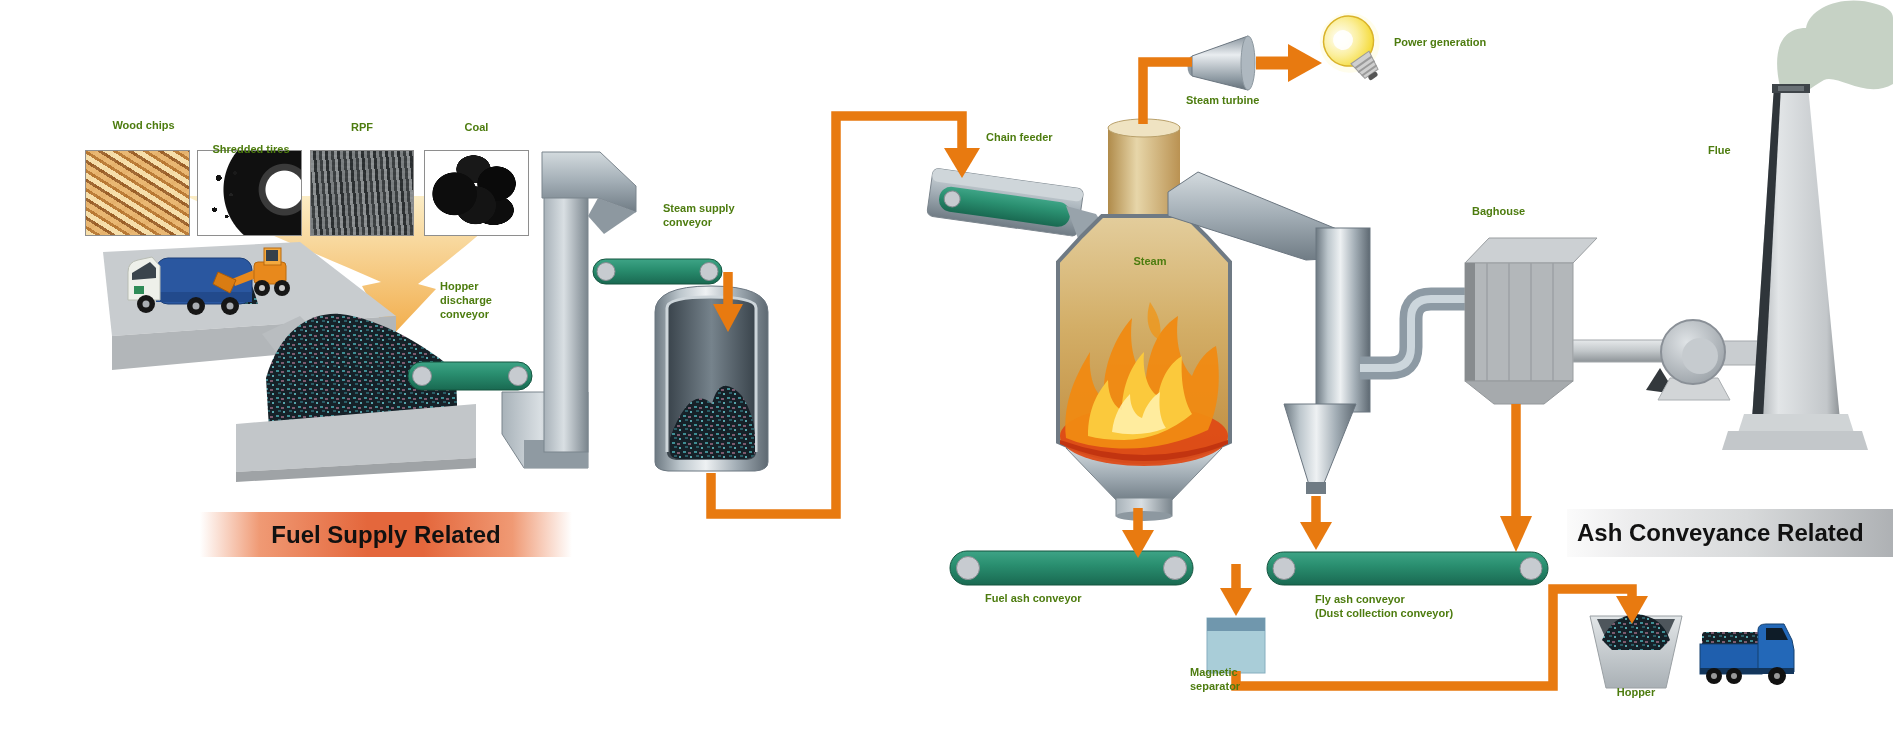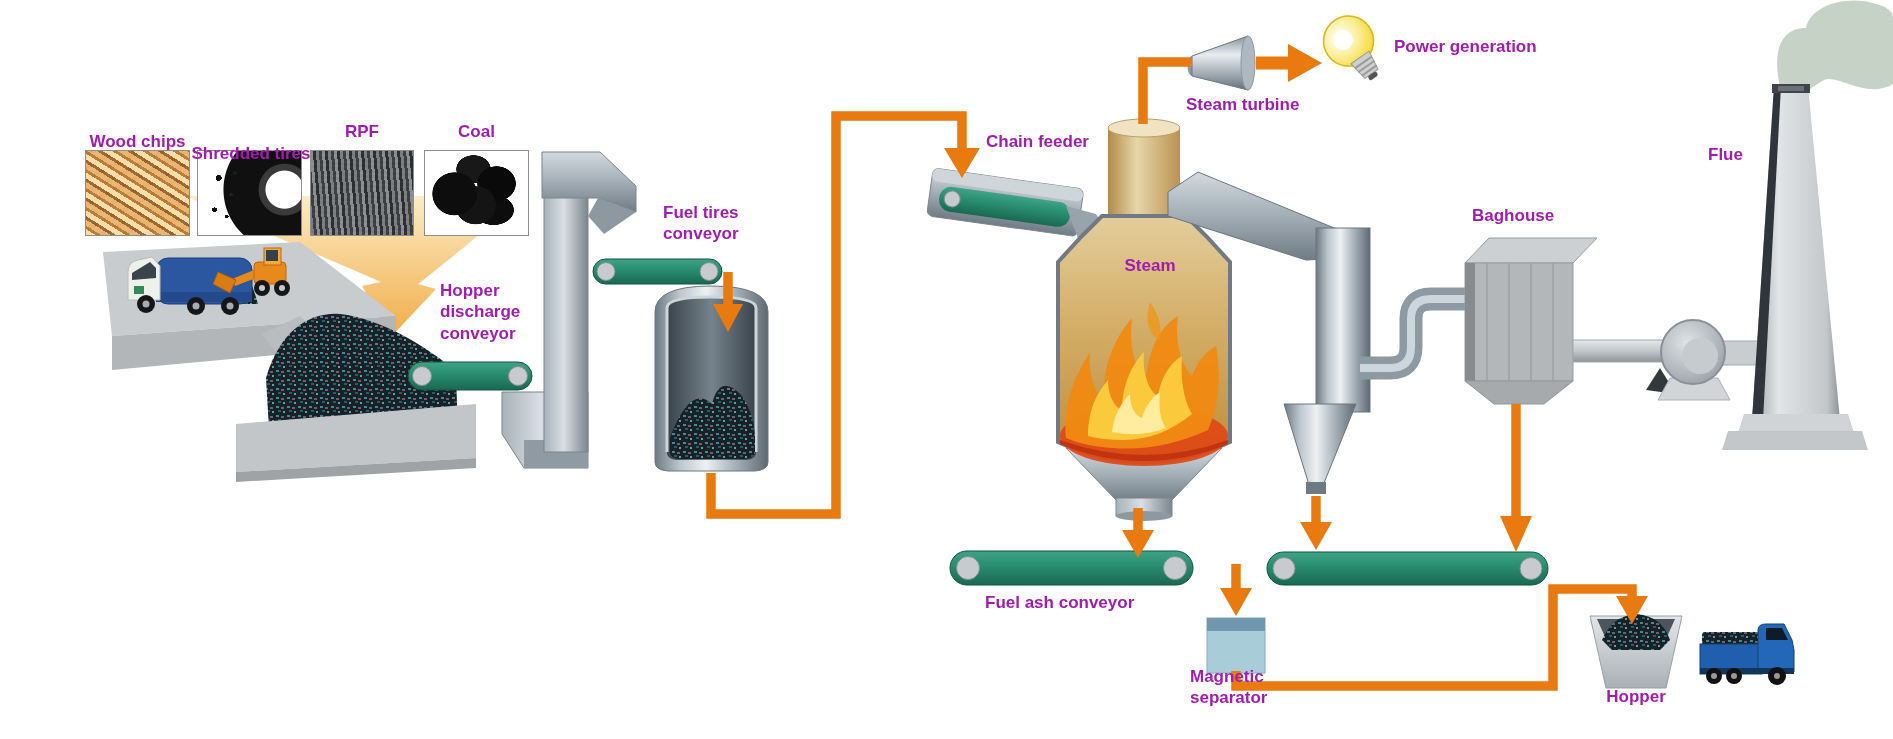--- a/index.html
+++ b/index.html
@@ -1,20 +1,20 @@
 <!DOCTYPE html>
 <html><head>
 <meta charset="utf-8">
 <style>
   html,body{margin:0;padding:0;background:#fff;}
   #canvas{position:relative;width:1893px;height:739px;background:#fff;overflow:hidden;
           font-family:"Liberation Sans",sans-serif;}
   #art{position:absolute;left:0;top:0;z-index:1;}
-  .lbl{position:absolute;z-index:5;font-weight:700;font-size:17px;line-height:1.25;
-       color:#a21caf;white-space:pre-line;}
+  .lbl{position:absolute;z-index:5;font-weight:700;font-size:11px;line-height:1.25;
+       color:#4d7c0f;white-space:pre-line;}
   .ctr{text-align:center;}
   .photo{position:absolute;top:150px;height:86px;box-sizing:border-box;
          border:1px solid #8e8e8e;z-index:2;}
   .ph-wood{left:85px;width:105px;background-color:#d8a25c;background-image:
      repeating-linear-gradient(32deg, rgba(247,224,172,.95) 0 5px, rgba(183,118,48,.9) 5px 8px,
         rgba(233,182,112,.92) 8px 13px, rgba(148,88,34,.85) 13px 16px),
      repeating-linear-gradient(-28deg, rgba(252,238,202,.5) 0 7px, rgba(158,94,38,.45) 7px 11px);}
   .ph-tire{left:197px;width:105px;background-color:#fff;background-image:
      radial-gradient(circle 5px at 20% 32%, #111 60%, transparent 62%),
      radial-gradient(circle 3px at 32% 52%, #222 60%, transparent 62%),
@@ -339,35 +339,43 @@
     <path d="M1236,671 V686 H1553 V589 H1632 V598" fill="none" stroke-width="9.5"></path>
     <polygon points="1616,596 1648,596 1632,624" stroke="none"></polygon>
   </g>
 </svg>
 
 <div class="photo ph-wood"></div>
 <div class="photo ph-tire"></div>
 <div class="photo ph-rpf"></div>
 <div class="photo ph-coal"></div>
 
-<div class="lbl ctr" style="left:85px;top:119px;width:105px;margin-top:12px;">Wood chips</div>
+<div class="lbl ctr" style="left:91px;top:119px;width:105px;">Wood chips</div>
 <div class="lbl ctr" style="left:186px;top:119px;width:130px;margin-top:24px;">Shredded tires</div>
 <div class="lbl ctr" style="left:310px;top:121px;width:104px;">RPF</div>
 <div class="lbl ctr" style="left:424px;top:121px;width:105px;">Coal</div>
 
 <div class="lbl" style="left:440px;top:280px;">Hopper
 discharge
 conveyor</div>
-<div class="lbl" style="left:663px;top:202px;">Fuel tires
+<div class="lbl" style="left:663px;top:202px;">Steam supply
 conveyor</div>
 <div class="lbl" style="left:986px;top:131px;">Chain feeder</div>
 <div class="lbl" style="left:1186px;top:94px;">Steam turbine</div>
 <div class="lbl" style="left:1394px;top:36px;">Power generation</div>
 <div class="lbl ctr" style="left:1112px;top:255px;width:76px;">Steam</div>
 <div class="lbl" style="left:1472px;top:205px;">Baghouse</div>
 <div class="lbl" style="left:1708px;top:144px;">Flue</div>
 <div class="lbl" style="left:985px;top:592px;">Fuel ash conveyor</div>
 <div class="lbl" style="left:1190px;top:630px;margin-top:36px;">Magnetic
 separator</div>
+<div class="lbl" style="left:1315px;top:593px;">Fly ash conveyor
+(Dust collection conveyor)</div>
 <div class="lbl ctr" style="left:1594px;top:686px;width:84px;">Hopper</div>
 
-
+<div class="banner banner-fuel">
+  <span>Fuel Supply Related</span>
 </div>
+<div class="banner banner-ash">
+  <span>Ash Conveyance Related</span>
+</div>
+
+</div>
 
 </body></html>

